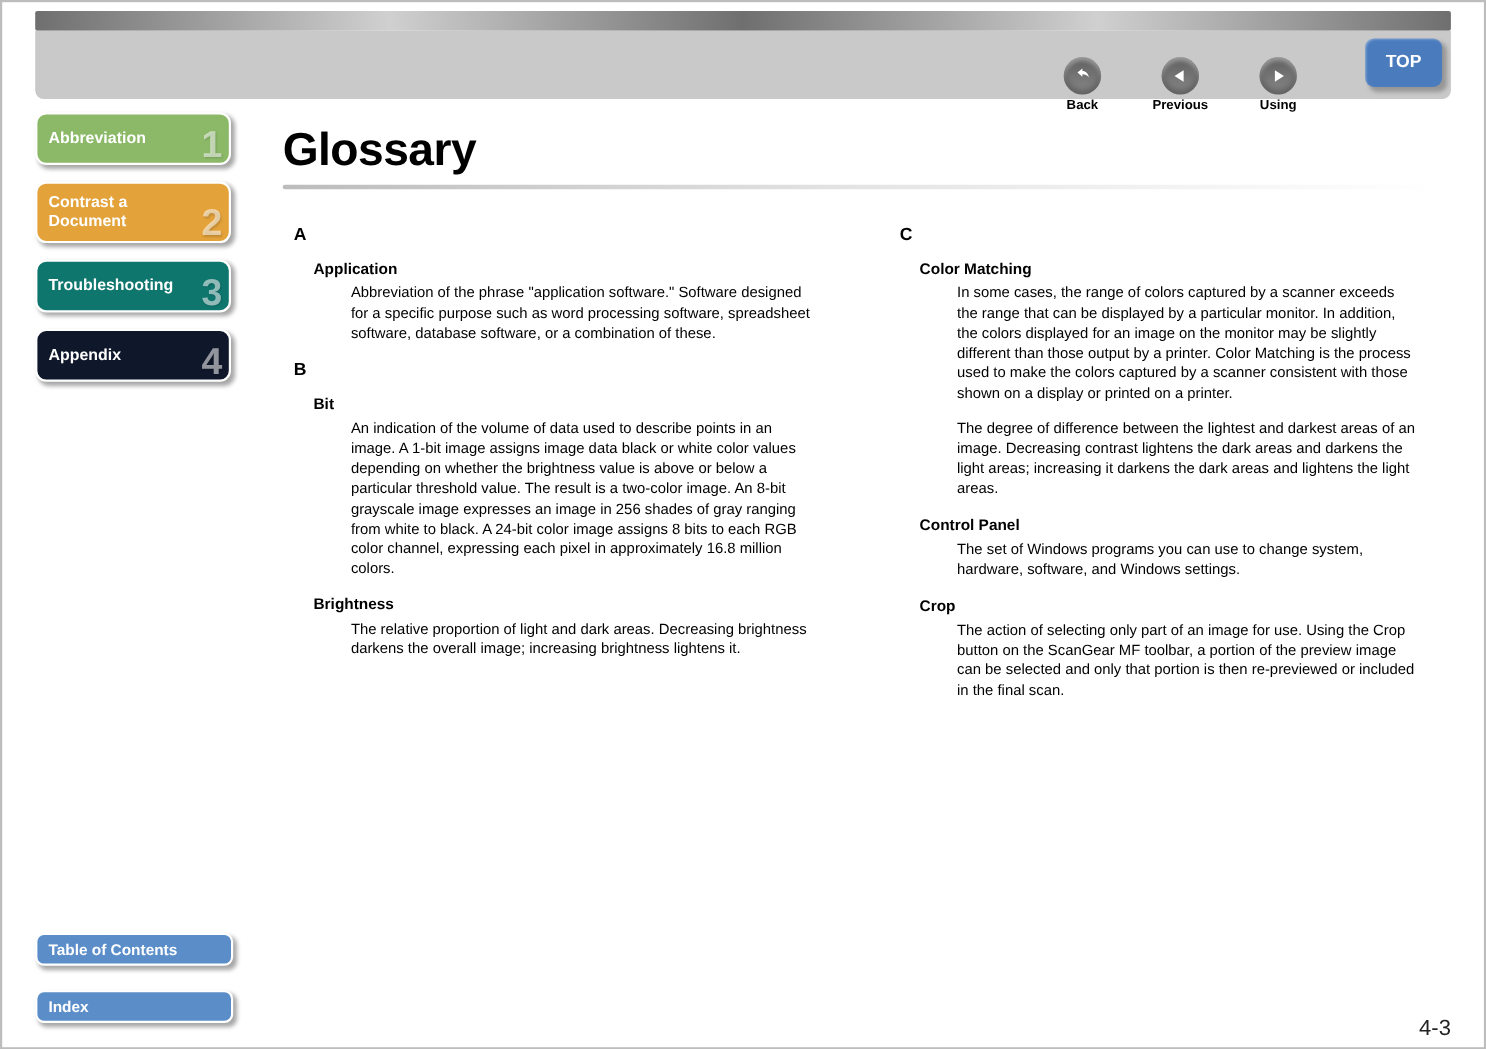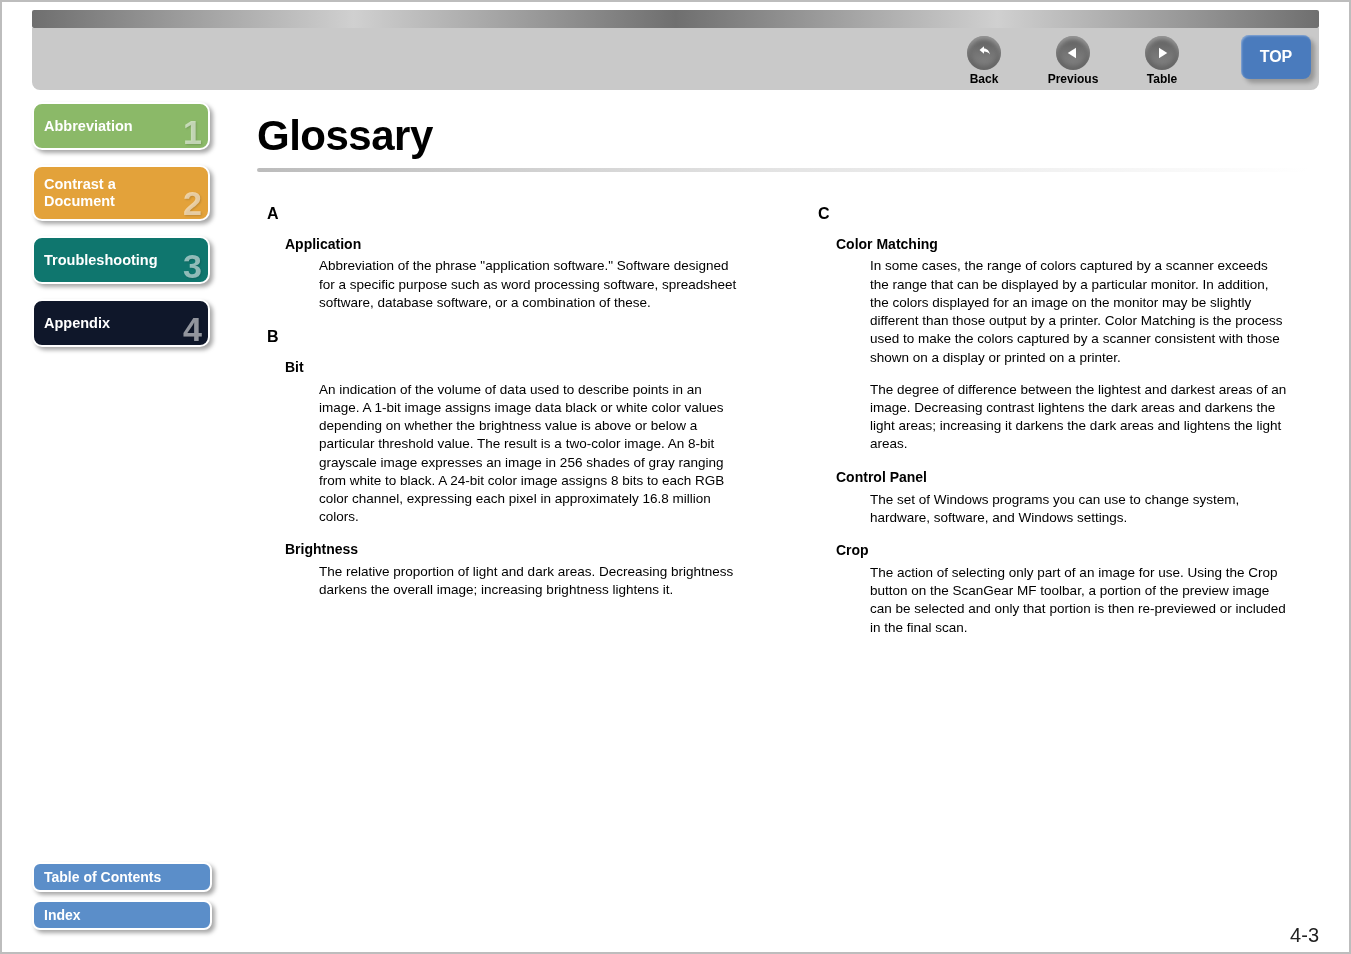--- a/index.html
+++ b/index.html
@@ -23,21 +23,21 @@
     position: absolute;
     left: 30px; right: 30px; top: 26px; height: 62px;
     background: #c9c9c9;
     border-bottom-left-radius: 8px;
     border-bottom-right-radius: 8px;
   }
 
   
   .nav-icons {
     position: absolute;
-    top: 34px; left: 960px;
+    top: 50px; left: 960px;
     display: flex; gap: 45px;
     align-items: flex-end;
   }
   .nav-btn {
     display: flex; flex-direction: column; align-items: center; gap: 2px;
     cursor: pointer;
     width: 44px;
   }
   .circle {
     width: 34px; height: 34px;
@@ -96,21 +96,21 @@
   }
   .side-intro { background: #8bb968; }
   .side-scan  { background: #e3a23a; height: 56px; }
   .side-trbl  { background: #0f766e; }
   .side-appx  { background: #0f172a; }
 
   
   .bottom-nav {
     position: absolute;
     left: 30px; bottom: 22px;
-    display: flex; flex-direction: column; gap: 8px;
+    display: flex; flex-direction: column; gap: 22px;
   }
   .bot-btn {
     width: 180px; height: 30px;
     border-radius: 8px;
     color: #fff;
     font-size: 14px; font-weight: bold;
     display: flex; align-items: center;
     padding-left: 10px;
     box-shadow: 3px 3px 4px rgba(0,0,0,0.35);
     border: 2px solid #fff;
@@ -178,21 +178,21 @@
           </svg>
       </div>
       <span class="nav-label">Previous</span>
     </div>
     <div class="nav-btn">
       <div class="circle">
         <svg viewBox="0 0 24 24">
             <path d="M8 5v14l11-7z"></path>
           </svg>
       </div>
-      <span class="nav-label">Table</span>
+      <span class="nav-label">Using</span>
     </div>
   </div>
 
   <div class="top-btn">
     <span>TOP</span>
   </div>
 
   <div class="sidebar">
     <div class="side-btn side-intro">
       <span>Abbreviation</span>

